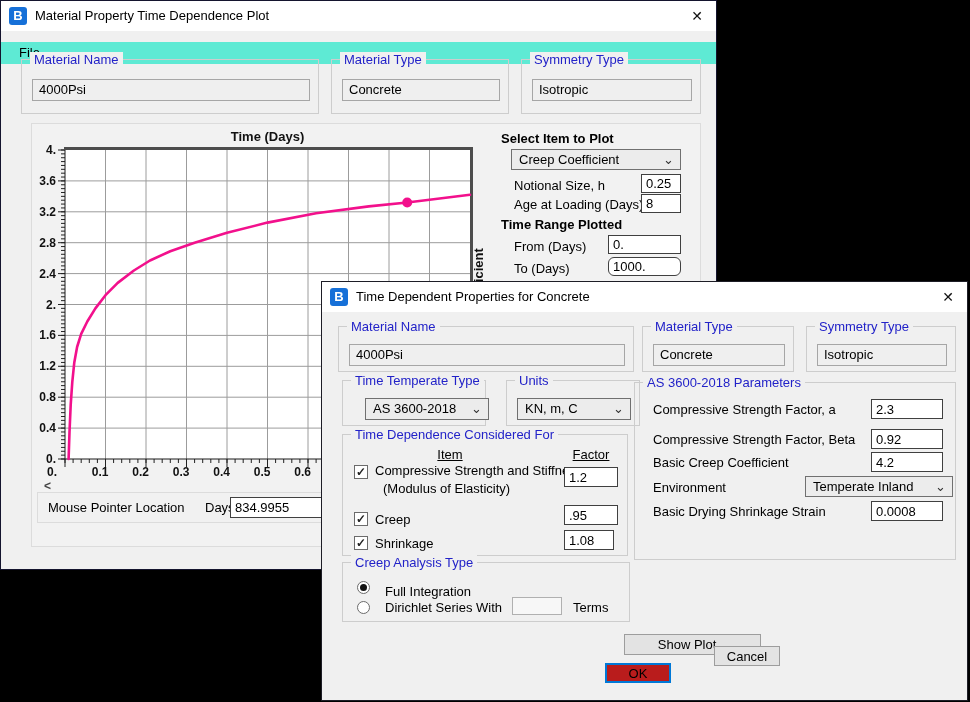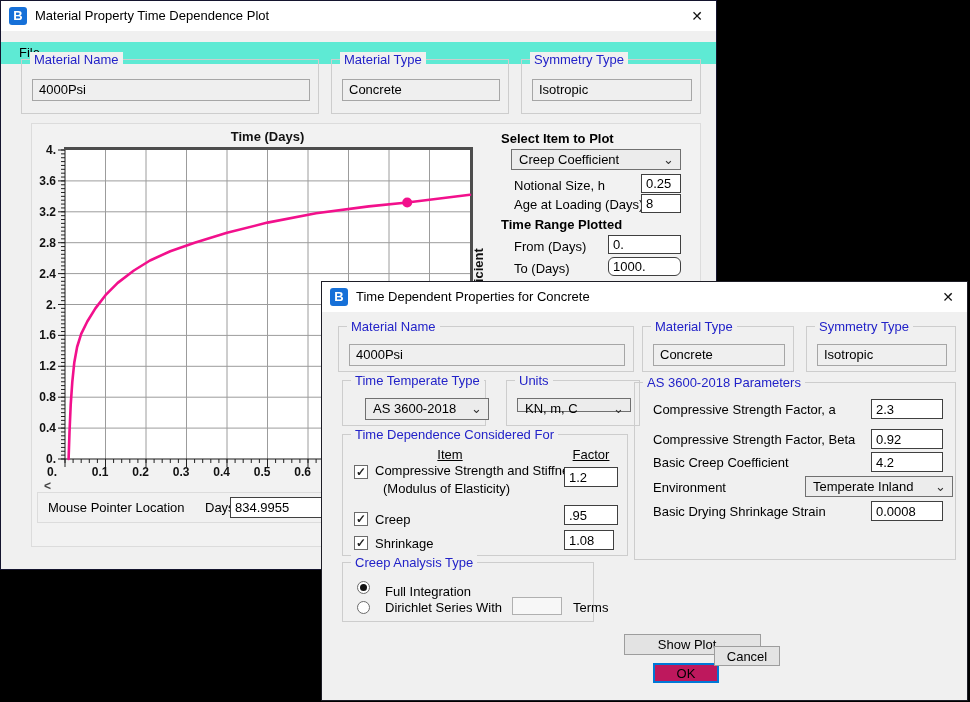--- a/index.html
+++ b/index.html
@@ -28,21 +28,21 @@
   .lbl { position:absolute; font-size:13px; color:#000; white-space:nowrap; }
   .lbl-b { font-weight:bold; }
   .lbl-u { text-decoration:underline; }
   .panel { position:absolute; border:1px solid #dcdcdc; background:#f2f2f2; }
   .checkbox { position:absolute; width:14px; height:14px; background:#fff; border:1px solid #6b6b6b;
               font-size:12px; line-height:12px; text-align:center; color:#222; font-weight:bold; }
   .radio { position:absolute; width:13px; height:13px; background:#fff; border:1px solid #6b6b6b; border-radius:50%; }
   .radio.on::after { content:""; position:absolute; left:2px; top:2px; width:7px; height:7px; border-radius:50%; background:#111; }
   .btn { position:absolute; background:#e3e3e3; border:1px solid #9d9d9d; font-size:13px; color:#000;
          text-align:center; font-family:"Liberation Sans",sans-serif; }
-  .btn-ok { border:2px solid var(--focus-blue,#0078d7); background:#be185d;margin-left:48px; }
+  .btn-ok { border:2px solid var(--focus-blue,#0078d7); background:#b91c1c; }
   .scroll-arrow { position:absolute; font-size:12px; font-weight:bold; color:#444; }
   svg text.tick { font-family:"Liberation Sans",sans-serif; font-size:12px; font-weight:bold; fill:#111; }
   svg text.ctitle { font-family:"Liberation Sans",sans-serif; font-size:13px; font-weight:bold; fill:#111; }
 </style>
 </head>
 <body>
 
 <div class="canvas">
 
   <section class="window win-back">
@@ -322,21 +322,21 @@
 
     <div class="group" style="left:20px; top:98px; width:144px; height:46px;">
       <span class="group-label">Time Temperate Type</span>
       <div class="select" style="left:22px; top:17px; width:124px; height:22px;">
         <span class="sel-text" style="line-height:20px;">AS 3600-2018</span>
         <span class="chev" style="line-height:20px;">⌄</span>
       </div>
     </div>
     <div class="group" style="left:176px; top:98px; width:134px; height:46px;margin-left:8px;">
       <span class="group-label">Units</span>
-      <div class="select" style="left:10px; top:17px; width:114px; height:14px;padding-left:19px;">
+      <div class="select" style="left:10px; top:17px; width:114px; height:22px;padding-left:19px;">
         <span class="sel-text" style="line-height:20px;">KN, m, C</span>
         <span class="chev" style="line-height:20px;">⌄</span>
       </div>
     </div>
 
     <div class="group" style="left:312px; top:100px; width:322px; height:178px;">
       <span class="group-label">AS 3600-2018 Parameters</span>
       <span class="lbl" style="left:18px; top:19px;">Compressive Strength Factor, a</span>
       <input class="tin" style="left: 236px; top: 16px; width: 72px; height: 20px;" value="2.3">
       <span class="lbl" style="left:18px; top:49px;">Compressive Strength Factor, Beta</span>
@@ -364,21 +364,21 @@
 
       <span class="checkbox on" style="left:11px; top:77px;">✓</span>
       <span class="lbl" style="left:32px; top:77px;">Creep</span>
       <input class="tin" style="left: 221px; top: 70px; width: 54px; height: 20px;" value=".95">
 
       <span class="checkbox on" style="left:11px; top:101px;">✓</span>
       <span class="lbl" style="left:32px; top:101px;">Shrinkage</span>
       <input class="tin" style="left: 221px; top: 95px; width: 50px; height: 20px;" value="1.08">
     </div>
 
-    <div class="group" style="left:20px; top:280px; width:252px; height:60px;">
+    <div class="group" style="left:20px; top:280px; width:288px; height:60px;">
       <span class="group-label">Creep Analysis Type</span>
       <span class="radio on" style="left:14px; top:18px;"></span>
       <span class="lbl" style="left:42px; top:13px;margin-top:8px;">Full Integration</span>
       <span class="radio" style="left:14px; top:38px;"></span>
       <span class="lbl" style="left:42px; top:37px;">Dirichlet Series With</span>
       <input class="tin" style="left: 169px; top: 34px; width: 50px; height: 18px; border-color: rgb(176, 176, 176); background: rgb(247, 247, 247);" value="">
       <span class="lbl" style="left:230px; top:37px;">Terms</span>
     </div>
 
     <button class="btn" style="left:302px; top:352px; width:137px; height:21px;">Show Plot...</button>

